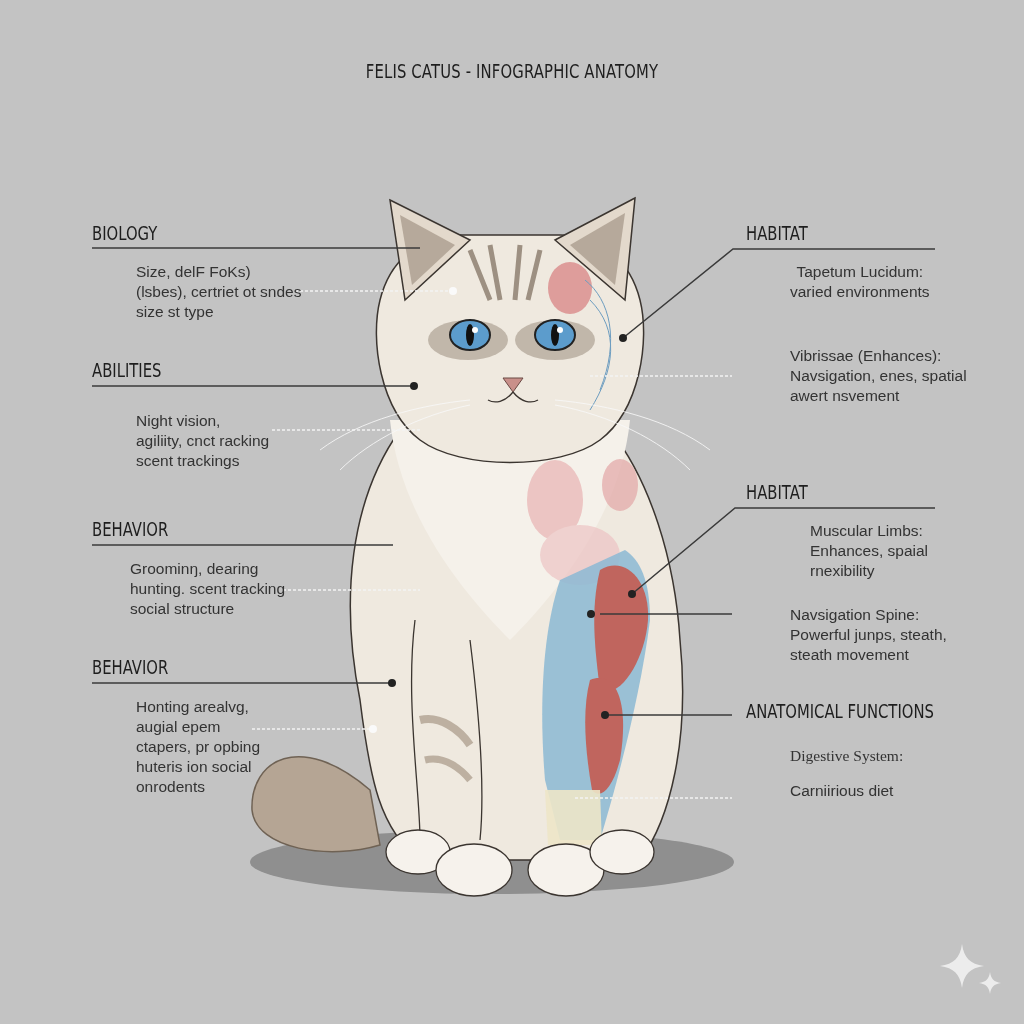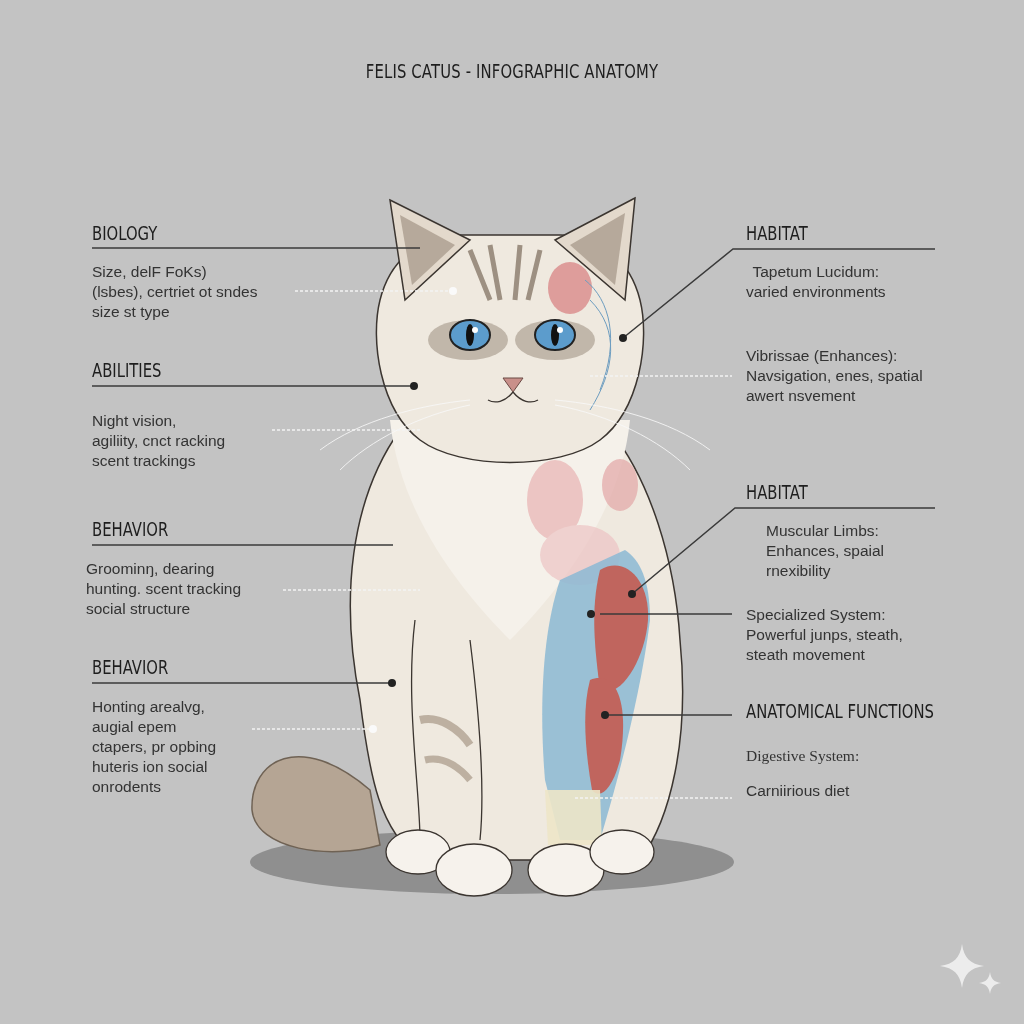--- a/index.html
+++ b/index.html
@@ -27,20 +27,21 @@
     transform: scaleX(0.78);
     transform-origin: left center;
     white-space: nowrap;
   }
   .body-text {
     position: absolute;
     font-size: 15.5px;
     line-height: 20px;
     color: #333;
     white-space: pre-line;
+    margin-left: 44px;
   }
   svg.art { position: absolute; left: 0; top: 0; }
   .sparkle { position: absolute; left: 938px; top: 940px; }
 </style>
 </head>
 <body>
 
 <div class="title">FELIS CATUS - INFOGRAPHIC ANATOMY</div>
 
 <svg class="art" width="1024" height="1024">
@@ -168,21 +169,21 @@
 
 <div class="body-text" style="left:746px; top:346px;">Vibrissae (Enhances):
 Navsigation, enes, spatial
 awert nsvement</div>
 
 <div class="heading" style="left:746px; top:481px;">HABITAT</div>
 <div class="body-text" style="left:766px; top:521px;">Muscular Limbs:
 Enhances, spaial
 rnexibility</div>
 
-<div class="body-text" style="left:746px; top:605px;">Specialized System:
+<div class="body-text" style="left:746px; top:605px;">Navsigation Spine:
 Powerful junps, steath,
 steath movement</div>
 
 <div class="heading" style="left:746px; top:700px;">ANATOMICAL FUNCTIONS</div>
 <div class="body-text" style="left:746px; top:746px;font-family:Liberation Serif, serif;">Digestive System:</div>
 <div class="body-text" style="left:746px; top:781px;">Carniirious diet</div>
 
 <svg class="sparkle" width="70" height="60" viewBox="0 0 70 60">
   <path d="M24 4 C26 18, 32 24, 46 26 C32 28, 26 34, 24 48 C22 34, 16 28, 2 26 C16 24, 22 18, 24 4 Z" fill="#ececec"></path>
   <path d="M52 32 C53 39, 56 42, 63 43 C56 44, 53 47, 52 54 C51 47, 48 44, 41 43 C48 42, 51 39, 52 32 Z" fill="#ececec"></path>

